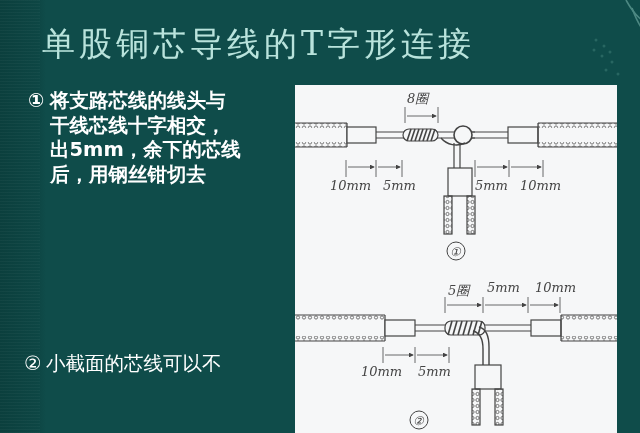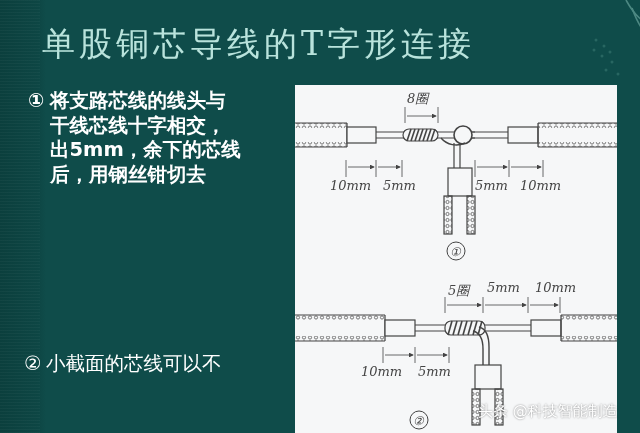--- a/index.html
+++ b/index.html
@@ -197,14 +197,13 @@
         <text x="153" y="210">5圈</text>
         <text x="192" y="207">5mm</text>
         <text x="240" y="207">10mm</text>
         <text x="66" y="291">10mm</text>
         <text x="123" y="291">5mm</text>
         <text x="118" y="340" font-size="12">②</text>
       </g>
     </svg>
   </div>
 
-  <div class="watermark">头条 @科技智能制造</div>
 </div>
 
 </body></html>

